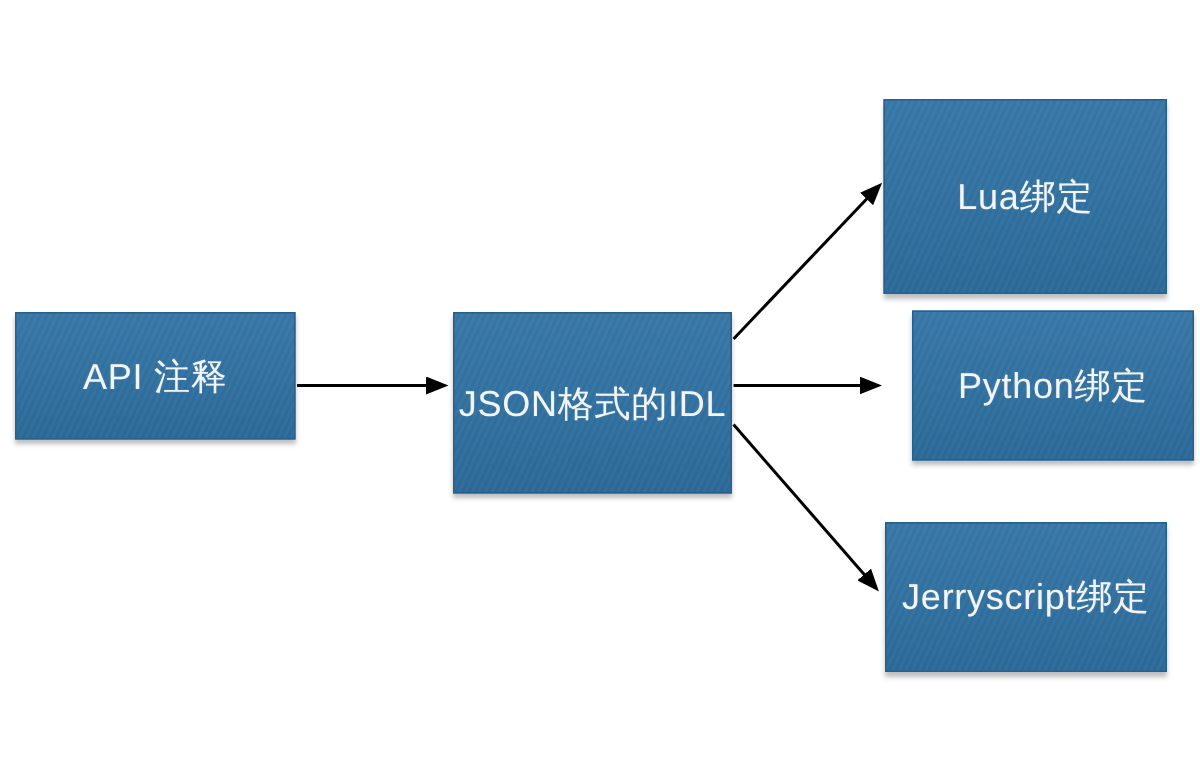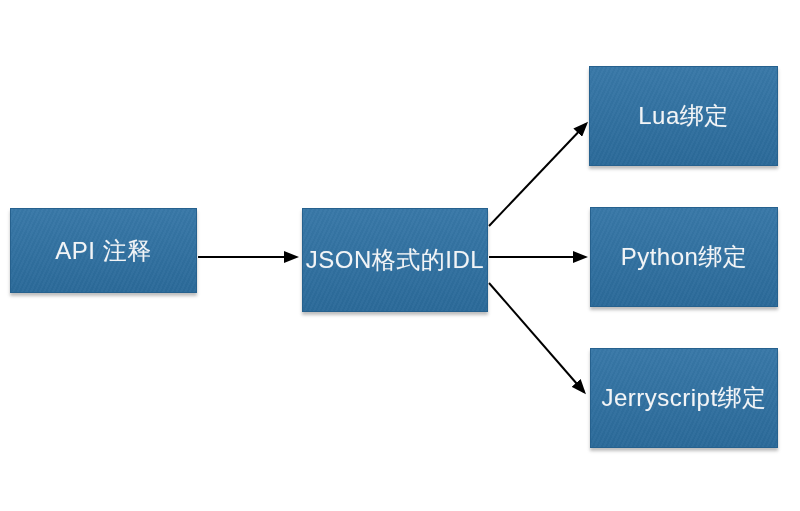--- a/index.html
+++ b/index.html
@@ -30,23 +30,23 @@
   }
   .node-label {
     color: #F2F4F6;
     font-size: 24px;
     font-weight: 300;
     letter-spacing: 0.5px;
     white-space: nowrap;
     text-shadow: 0 0 1px rgba(255,255,255,0.25);
   }
   #node-api        { left: 10px;  top: 208px; width: 187px; height: 85px; }
-  #node-idl        { left: 302px; top: 208px; width: 186px; height: 104px; }
-  #node-lua        { left: 589px; top: 66px;  width: 189px; height: 100px; }
-  #node-python     { left: 590px; top: 207px; width: 188px; height: 100px; }
+  #node-idl        { left: 302px; top: 208px; width: 186px; height: 121px; }
+  #node-lua        { left: 589px; top: 66px;  width: 189px; height: 130px; }
+  #node-python     { left: 608px; top: 207px; width: 188px; height: 100px; }
   #node-jerryscript{ left: 590px; top: 348px; width: 188px; height: 100px; }
   #connector-layer {
     position: absolute;
     left: 0; top: 0;
     width: 800px;
     height: 511px;
     pointer-events: none;
   }
 </style>
 </head>

